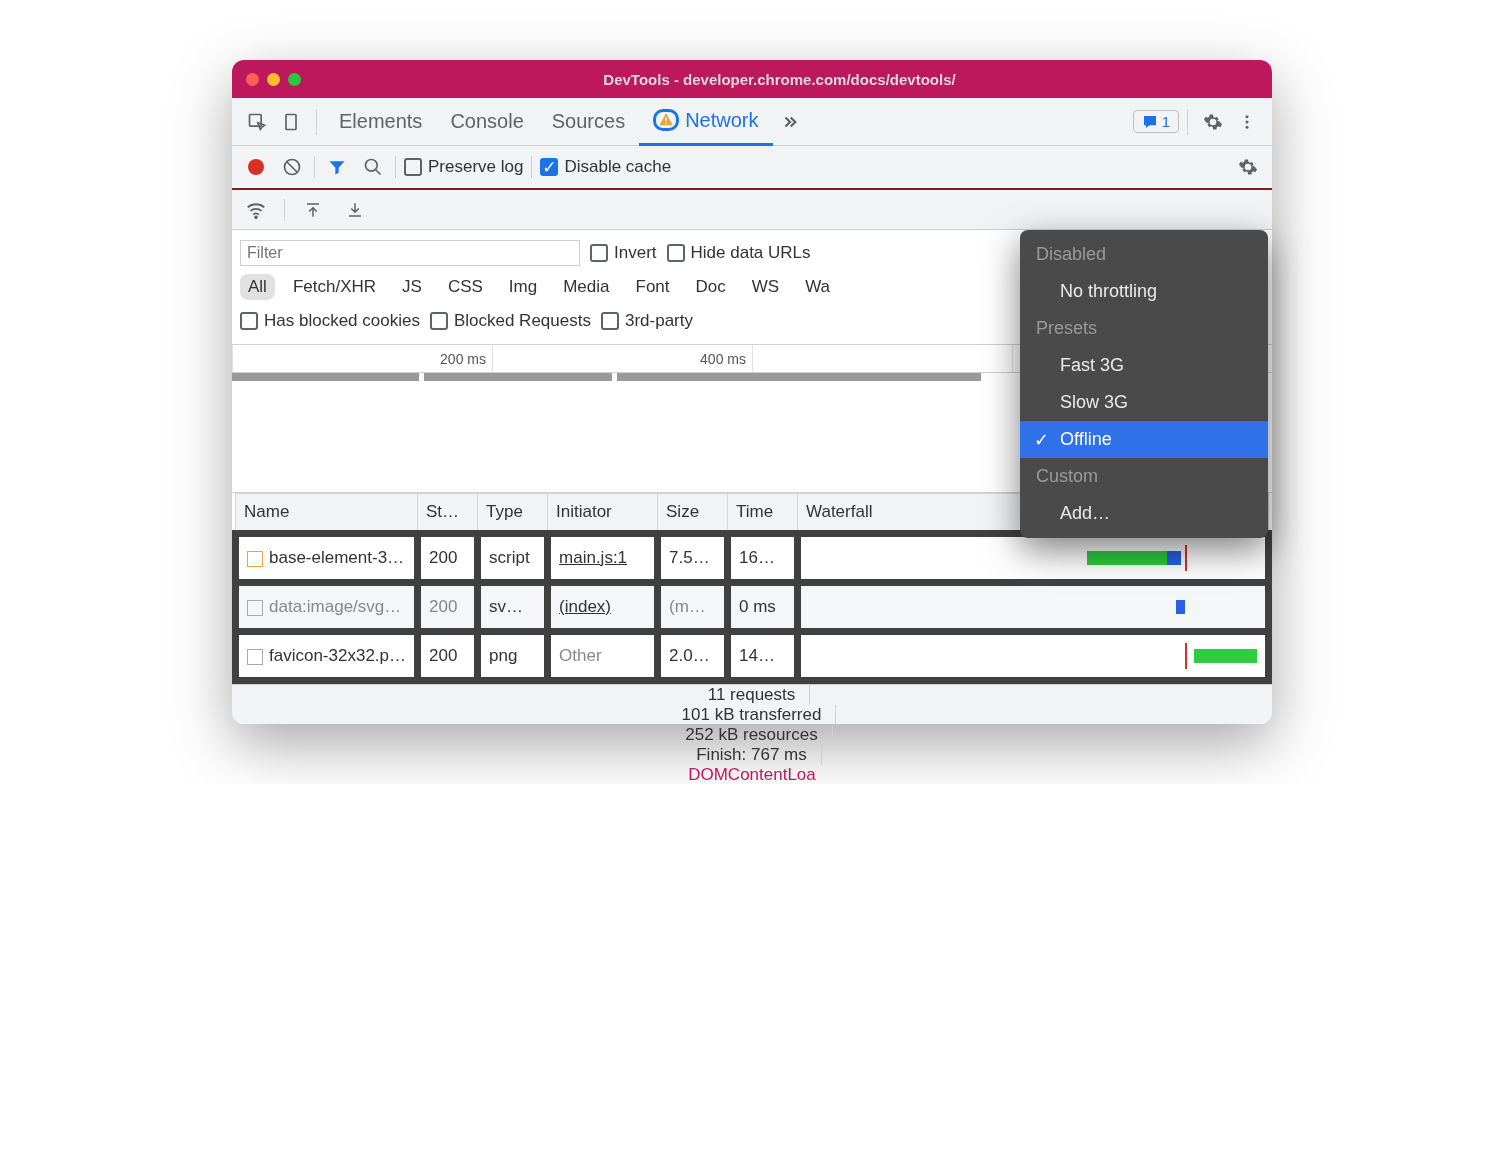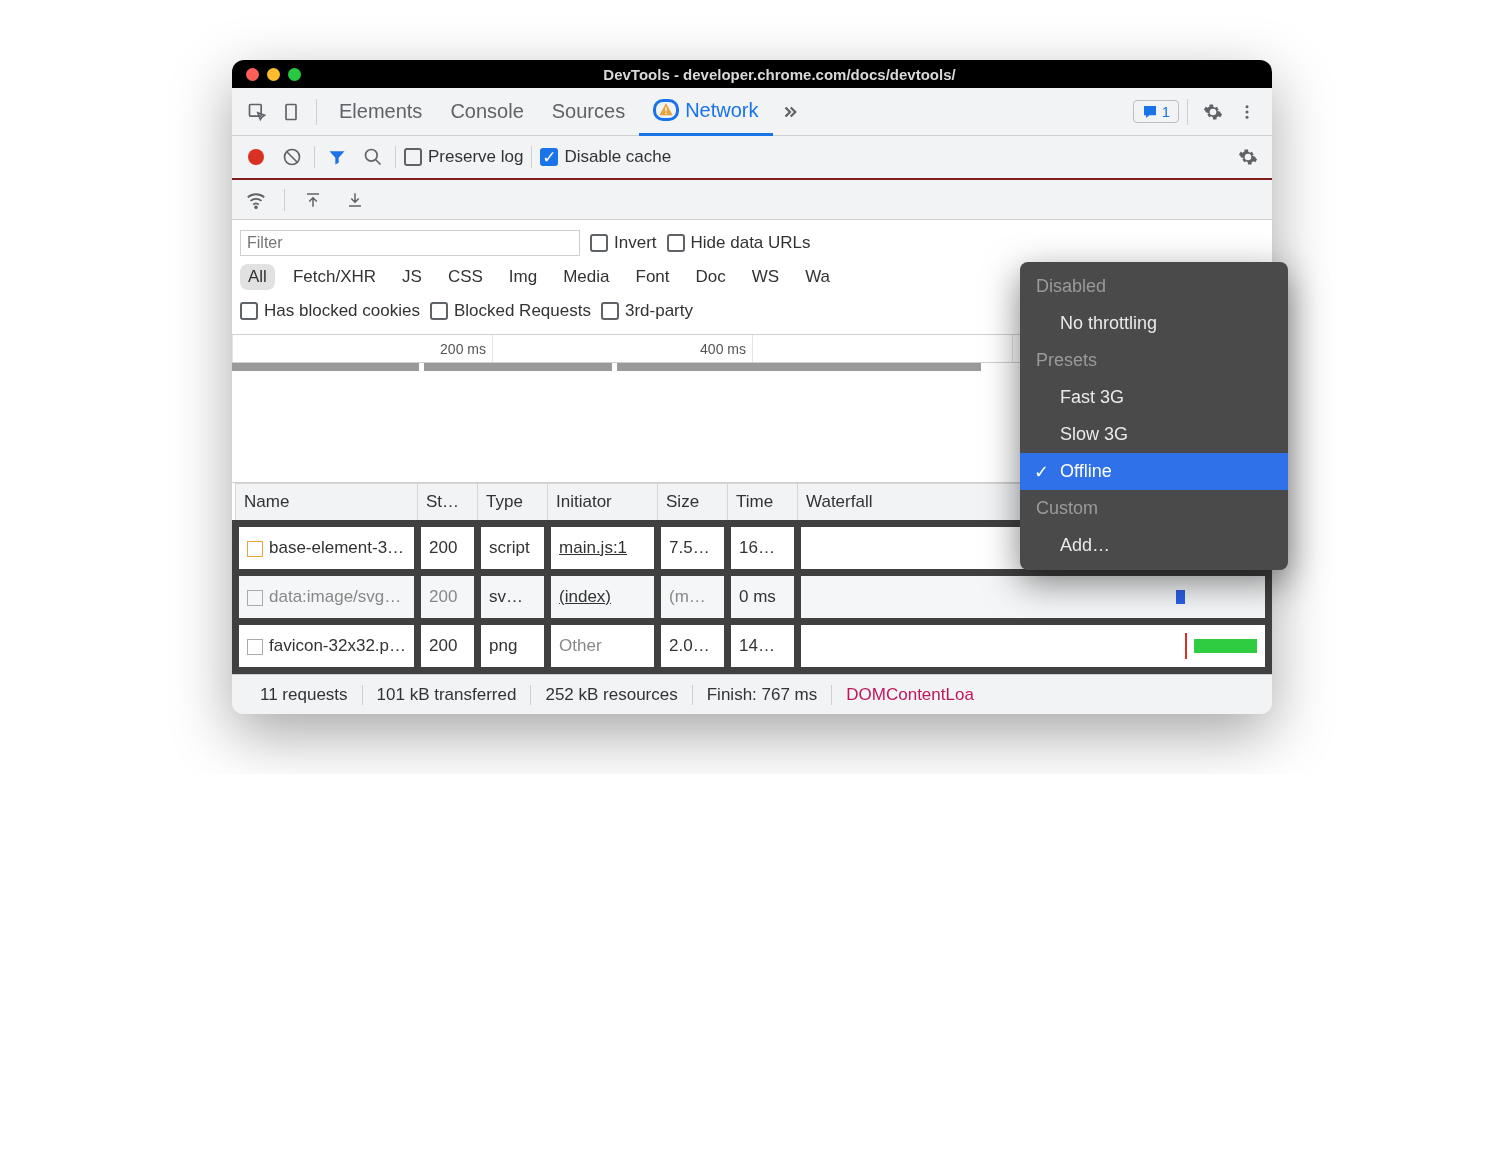--- a/index.html
+++ b/index.html
@@ -1,18 +1,18 @@
 <!DOCTYPE html>
 <html><head>
 <meta charset="utf-8">
 <style>
 * { box-sizing: border-box; margin: 0; padding: 0; }
 body { font-family: -apple-system, "Helvetica Neue", Arial, sans-serif; background: #fff; }
 .window { width: 1040px; margin: 60px auto; border-radius: 12px; overflow: visible; box-shadow: 0 20px 60px rgba(0,0,0,0.35); background: #fff; position: relative; }
-.titlebar { background: #000000; height: 28px; display: flex; align-items: center; padding: 0 14px; border-radius: 12px 12px 0 0; }
+.titlebar { background: #be185d; height: 38px; display: flex; align-items: center; padding: 0 14px; border-radius: 12px 12px 0 0; }
 .traffic { display: flex; gap: 8px; }
 .dot { width: 13px; height: 13px; border-radius: 50%; }
 .dot.red { background: #ff5f57; }
 .dot.yellow { background: #febc2e; }
 .dot.green { background: #28c840; }
 .title { flex: 1; text-align: center; color: #d9d9d9; font-size: 15px; font-weight: 600; }
 .tabbar { display: flex; align-items: center; height: 48px; border-bottom: 1px solid #d0d0d0; padding: 0 8px; background: #f1f3f4; }
 .tabbar .iconbtn { width: 34px; height: 34px; display: flex; align-items: center; justify-content: center; color: #5f6368; cursor: pointer; }
 .tabbar .sep { width: 1px; height: 26px; background: #cfcfcf; margin: 0 8px; }
 .tab { padding: 0 14px; height: 48px; display: flex; align-items: center; color: #5f6368; font-size: 20px; cursor: pointer; gap: 6px; }
@@ -38,25 +38,25 @@
 .overview .bar { position: absolute; top: 0; height: 8px; background: #9a9a9a; }
 .marker-blue { position: absolute; top: 0; bottom: 0; width: 2px; background: #2a5fe8; }
 .marker-red { position: absolute; top: 0; bottom: 0; width: 2px; background: #d93025; }
 .table { width: 100%; border-collapse: collapse; font-size: 17px; }
 .table th { background: #f1f3f4; text-align: left; padding: 8px; border: 1px solid #d6d6d6; font-weight: 400; color: #333; }
 .table td { padding: 8px; border: 7px solid #404040; color: #333; white-space: nowrap; overflow: hidden; text-overflow: ellipsis; }
 .table tr:nth-child(even) td { background: #f5f6f7; }
 .link { color: #333; text-decoration: underline; }
 .wf-cell { position: relative; height: 26px; }
 .wf-bar { position: absolute; height: 14px; top: 6px; }
-.statusbar { display: flex; align-items: center; height: 40px; background: #f1f3f4; border-top: 1px solid #d0d0d0; padding: 0 14px; gap: 0; font-size: 17px; color: #333; border-radius: 0 0 12px 12px; }
+.statusbar { display: flex; align-items: center; height: 40px; background: #f1f3f4; border-top: 1px solid #d0d0d0; padding: 0 14px; gap: 0; font-size: 17px; color: #333; border-radius: 0 0 12px 12px; flex-direction: column; }
 .statusbar .seg { padding: 0 14px; border-right: 1px solid #cfcfcf; }
 .statusbar .seg:last-child { border-right: none; }
 .dcl { color: #be185d; }
-.dropdown { position: absolute; top: 170px; left: 788px; width: 268px; background: #4a4a4a; border-radius: 8px; box-shadow: 0 12px 36px rgba(0,0,0,0.5); padding: 6px 0; z-index: 50; margin-top: 32px; }
+.dropdown { position: absolute; top: 170px; left: 788px; width: 248px; background: #4a4a4a; border-radius: 8px; box-shadow: 0 12px 36px rgba(0,0,0,0.5); padding: 6px 0; z-index: 50; }
 .dropdown .item { padding: 8px 16px 8px 40px; color: #eaeaea; font-size: 18px; cursor: pointer; position: relative; }
 .dropdown .item.header { color: #9a9a9a; cursor: default; padding-left: 16px; }
 .dropdown .item.selected { background: #2f71e8; color: #fff; }
 .dropdown .item .check { position: absolute; left: 14px; }
 .warn-circle { border: 3px solid #1a73e8; border-radius: 10px; padding: 0 2px; display: inline-flex; }
 .fileicon { display: inline-block; width: 16px; height: 16px; border: 1px solid #aaa; margin-right: 6px; vertical-align: middle; }
 .fileicon.js { border-color: #e8a33d; }
 </style>
 </head>
 <body>

